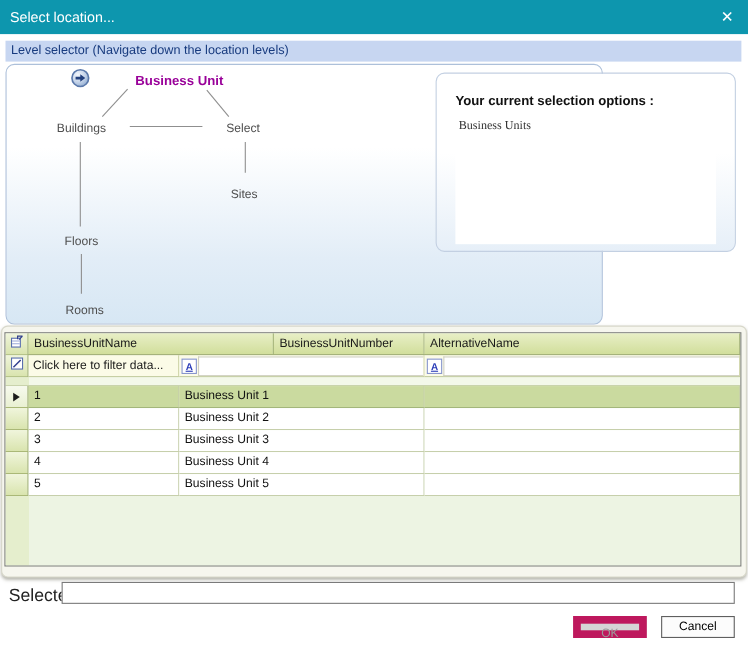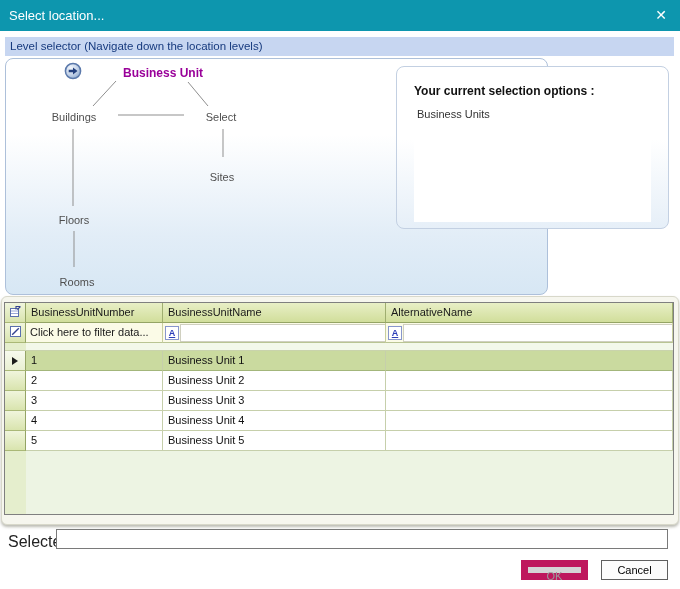--- a/index.html
+++ b/index.html
@@ -17,21 +17,21 @@
   
   .diagram-panel { position:absolute; left:5px; top:58px; width:543px; height:237px; border:1px solid #adc0da; border-radius:8px; background:linear-gradient(180deg,#ffffff 0%,#ffffff 32%,#e2edf7 75%,#d7e7f4 100%); }
   .diagram-lines { position:absolute; left:0; top:0; }
   .node { position:absolute; transform:translateX(-50%); font-size:11px; color:#4f4f4f; white-space:nowrap; cursor:pointer; }
   .node-root { font-weight:bold; font-size:12px; color:#990099; }
   .nav-icon { position:absolute; left:58px; top:3px; width:18px; height:18px; }
 
   
   .sel-panel { position:absolute; left:390px; top:7px; width:273px; height:163px; border:1px solid #c3d0e2; border-radius:8px; background:linear-gradient(180deg,#ffffff 0%,#ffffff 45%,#e6eff8 100%); }
   .sel-heading { position:absolute; left:17px; top:17px; font-size:12px; font-weight:bold; color:#111; }
-  .sel-options { position:absolute; left:17px; top:37px; width:237px; height:118px; background:#fff; }
+  .sel-options { position:absolute; left:17px; top:37px; width:237px; height:118px; background:#fff;font-family:Liberation Serif, serif; }
   .sel-option { font-size:11px; color:#333; padding:4px 0 0 3px; }
 
   
   .grid-outer { position:absolute; left:1px; top:296px; width:678px; height:229px; background:#f6f6ee; border:1px solid #d8d8ca; border-radius:6px; box-shadow:0 2px 3px rgba(130,130,115,0.55); }
   .grid-frame { position:absolute; left:4px; top:302px; width:670px; height:213px; border:1px solid #7f7f7f; background:#edf4e3; display:flex; flex-direction:column; overflow:hidden; }
   .g-row-line { display:flex; flex-direction:row; width:100%; }
   .g-ind { width:21px; flex:0 0 21px; border-right:1px solid #94a465; border-bottom:1px solid #aab877; background:linear-gradient(180deg,#f0f5dc,#d9e4ae); display:flex; align-items:center; justify-content:center; }
   .g-header { height:20px; }
   .g-header .g-col { background:linear-gradient(180deg,#e8efc6,#d1de9b); border-right:1px solid #9fae70; border-bottom:1px solid #94a465; font-size:11px; color:#1a1a1a; padding-left:5px; line-height:19px; cursor:pointer; white-space:nowrap; overflow:hidden; }
   .w1 { width:137px; flex:0 0 137px; } .w2 { width:223px; flex:0 0 223px; } .w3 { flex:1 1 auto; }
@@ -113,22 +113,22 @@
       <div class="g-ind">
         <span>
           <svg width="13" height="13" viewBox="0 0 13 13">
             <rect x="1.5" y="3.5" width="8" height="8" fill="#fff" stroke="#5a6fae"></rect>
             <line x1="2" y1="6" x2="9" y2="6" stroke="#9aa8d8"></line>
             <line x1="2" y1="8.5" x2="9" y2="8.5" stroke="#9aa8d8"></line>
             <path d="M7 4.5 V1.5 H11.5 M11.5 1.5 L8.3 4.7" fill="none" stroke="#33418f" stroke-width="1.1"></path>
           </svg>
         </span>
       </div>
+      <div class="g-col w2">BusinessUnitName</div>
       <div class="g-col w1">BusinessUnitNumber</div>
-      <div class="g-col w2">BusinessUnitName</div>
       <div class="g-col w3">AlternativeName</div>
     </div>
 
     <div class="g-row-line g-filter">
       <div class="g-ind">
         <span>
           <svg width="13" height="13" viewBox="0 0 13 13">
             <rect x="1.5" y="1.5" width="10" height="10" fill="#fff" stroke="#5a6fae"></rect>
             <line x1="3.2" y1="9.8" x2="9.8" y2="3.2" stroke="#33418f" stroke-width="1.4"></line>
           </svg>

